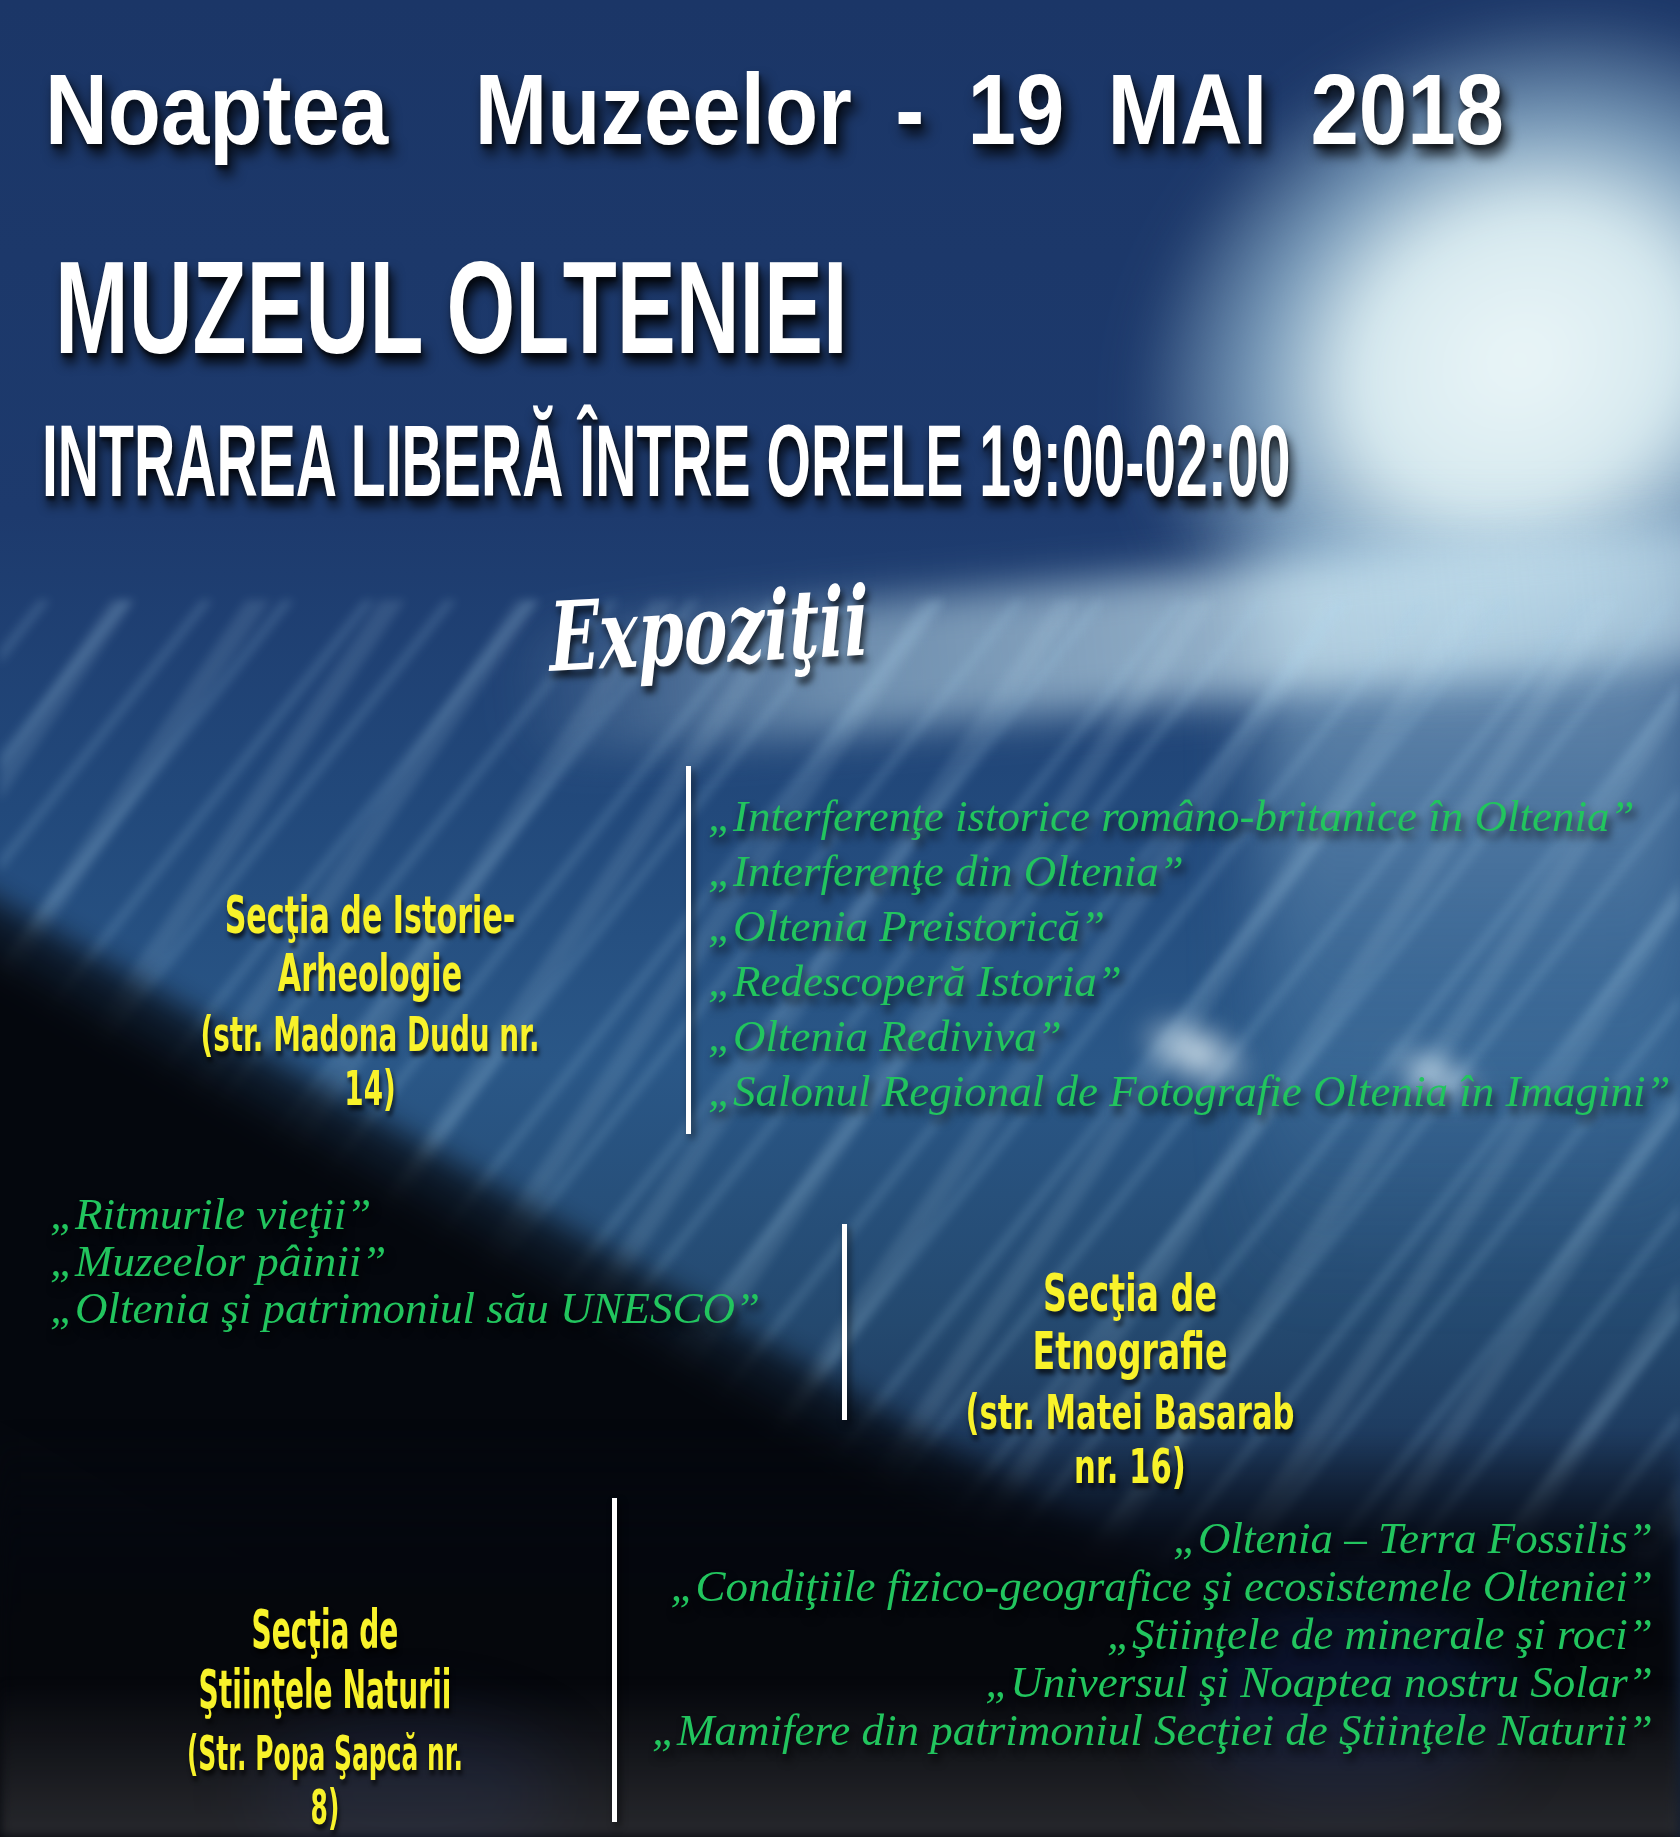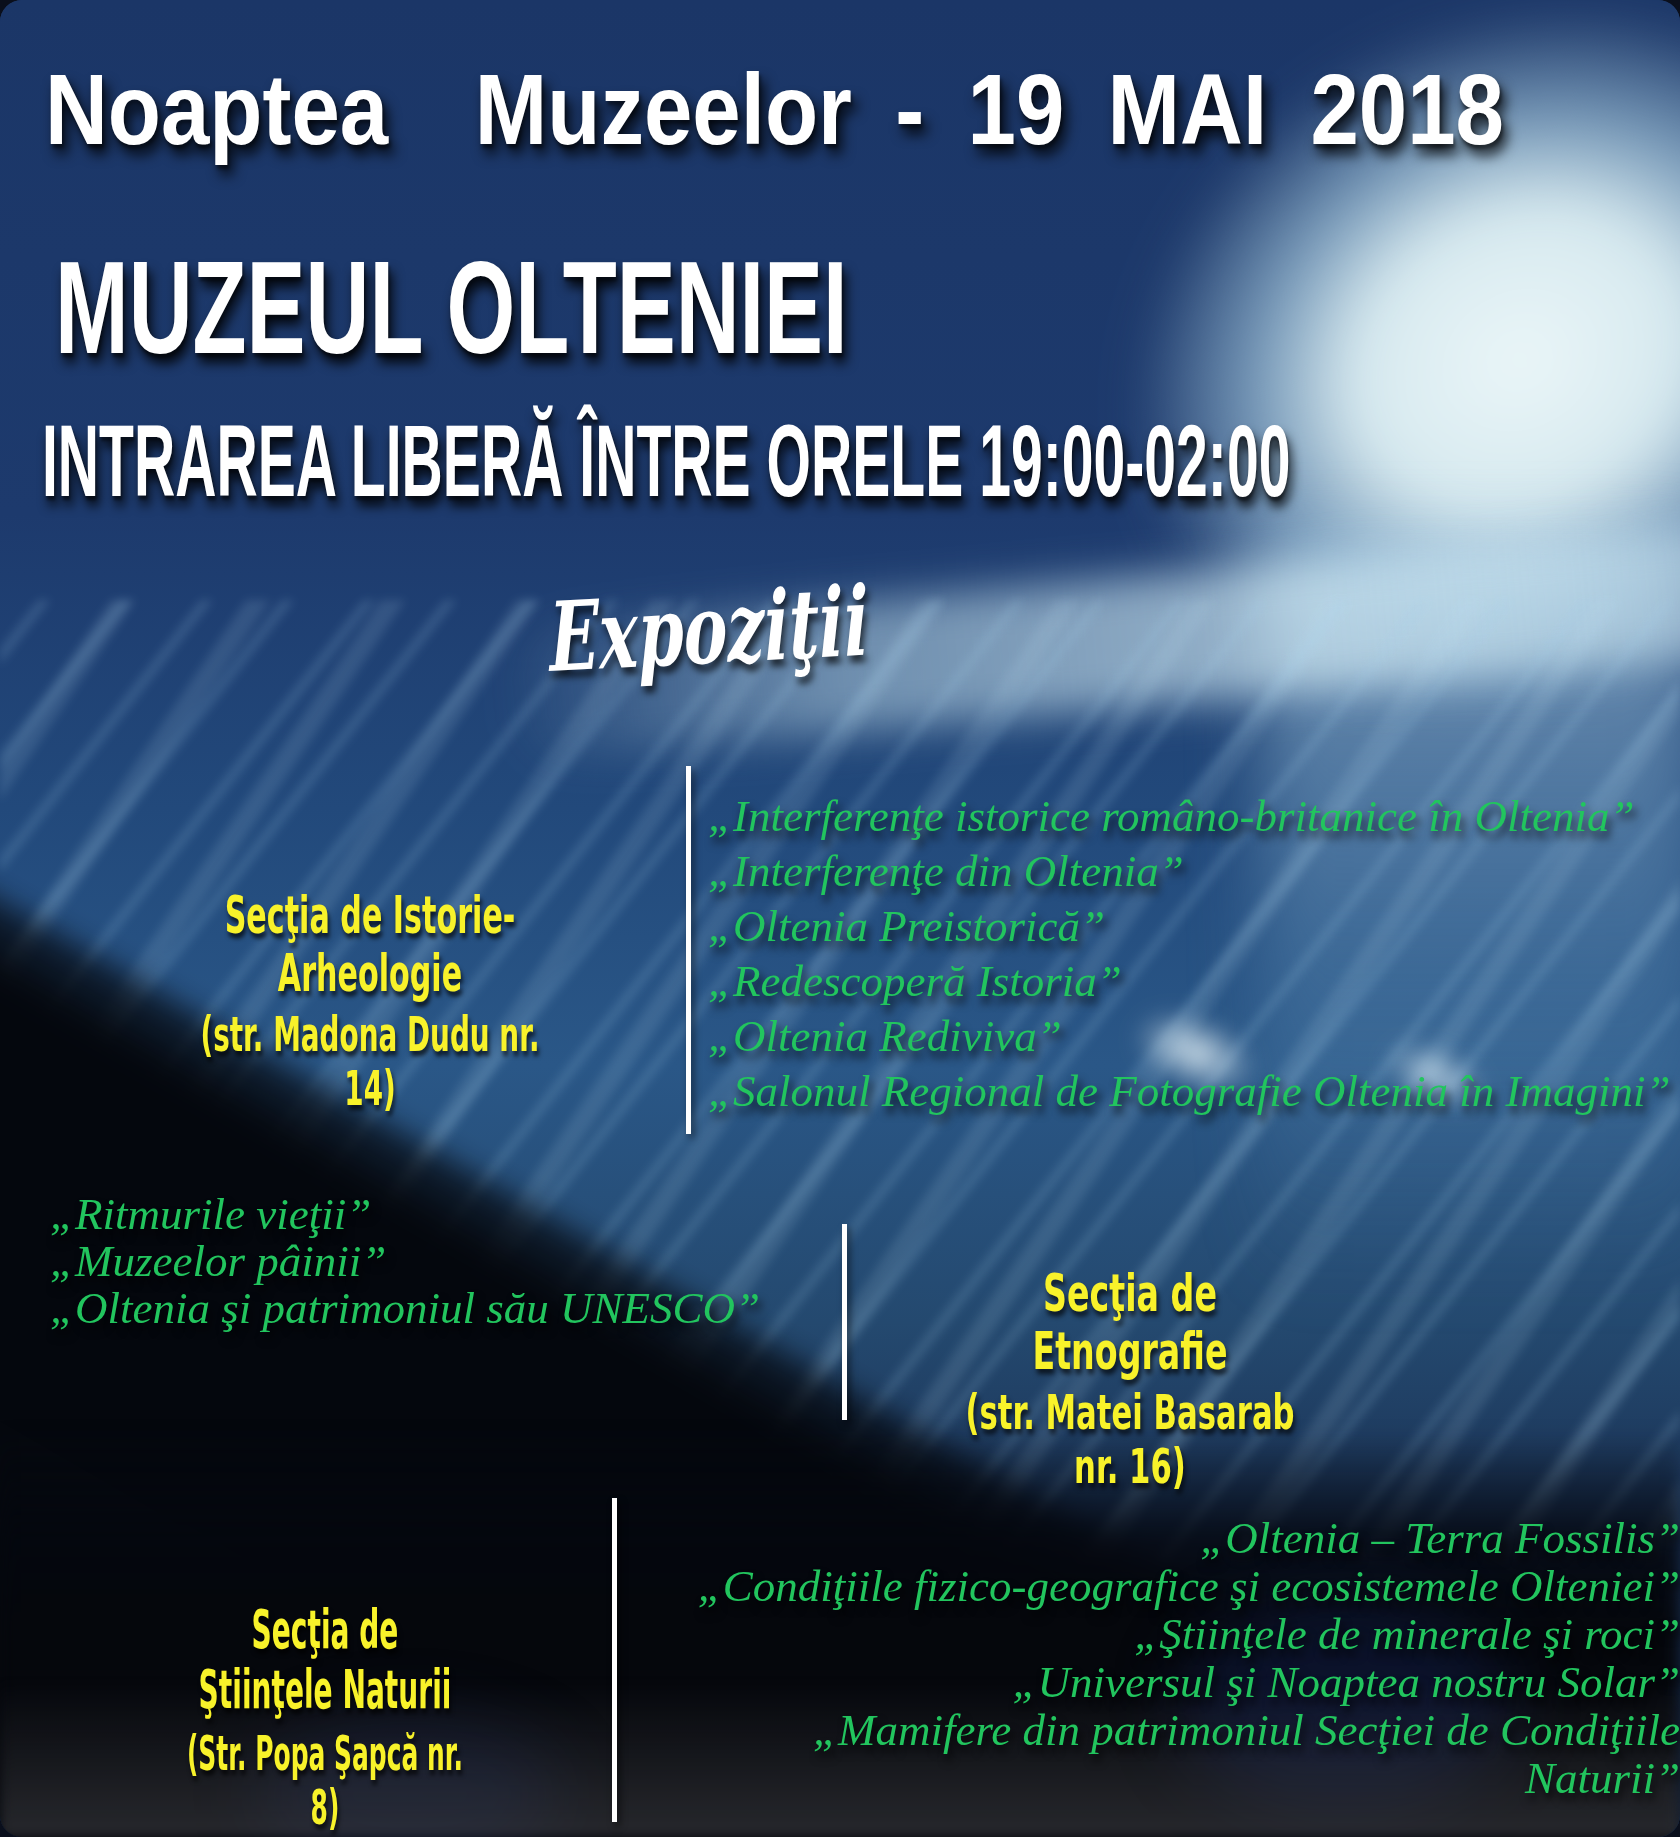--- a/index.html
+++ b/index.html
@@ -1,16 +1,16 @@
 <!DOCTYPE html>
 <html><head>
 <meta charset="utf-8">
 <style>
   html,body{margin:0;padding:0;background:#0a0f1c;}
-  .poster{position:relative;width:1680px;height:1837px;overflow:hidden;background:#1c3869;border-radius:22px;}
+  .poster{position:relative;width:1680px;height:1837px;overflow:hidden;background:#1c3869;}
   .poster *{box-sizing:border-box;}
 
   
   .bg{position:absolute;}
   .bg-base{inset:0;background:linear-gradient(180deg,#1b3667 0%,#1d3a6d 28%,#22497b 44%,#2a5787 58%,#24496f 72%,#1a3154 84%,#122440 100%);}
   .bg-limb{left:1120px;top:20px;width:800px;height:680px;border-radius:50%;
     background:radial-gradient(closest-side,#ebf6f8 0%,#d6e9ef 42%,rgba(168,205,226,.65) 68%,rgba(120,165,200,0) 100%);
     filter:blur(24px);transform:rotate(-28deg);}
   .bg-rightlight{left:1260px;top:540px;width:440px;height:760px;
     background:linear-gradient(180deg,rgba(180,215,235,.55),rgba(120,170,205,.28) 55%,rgba(120,170,205,0));filter:blur(34px);}
@@ -117,16 +117,16 @@
   <div class="sec-label label-stiinte">
     <div class="name">Secţia de Ştiinţele Naturii</div>
     <div class="addr">(Str. Popa Şapcă nr. 8)</div>
   </div>
   <div class="vline v3"></div>
   <div class="exlist list-stiinte">
     <div>„Oltenia – Terra Fossilis”</div>
     <div>„Condiţiile fizico-geografice şi ecosistemele Olteniei”</div>
     <div>„Ştiinţele de minerale şi roci”</div>
     <div>„Universul şi Noaptea nostru Solar”</div>
-    <div>„Mamifere din patrimoniul Secţiei de Condiţiile Naturii”</div>
+    <div>„Mamifere din patrimoniul Secţiei de Ştiinţele Naturii”</div>
   </div>
 
 </div>
 
 </body></html>

